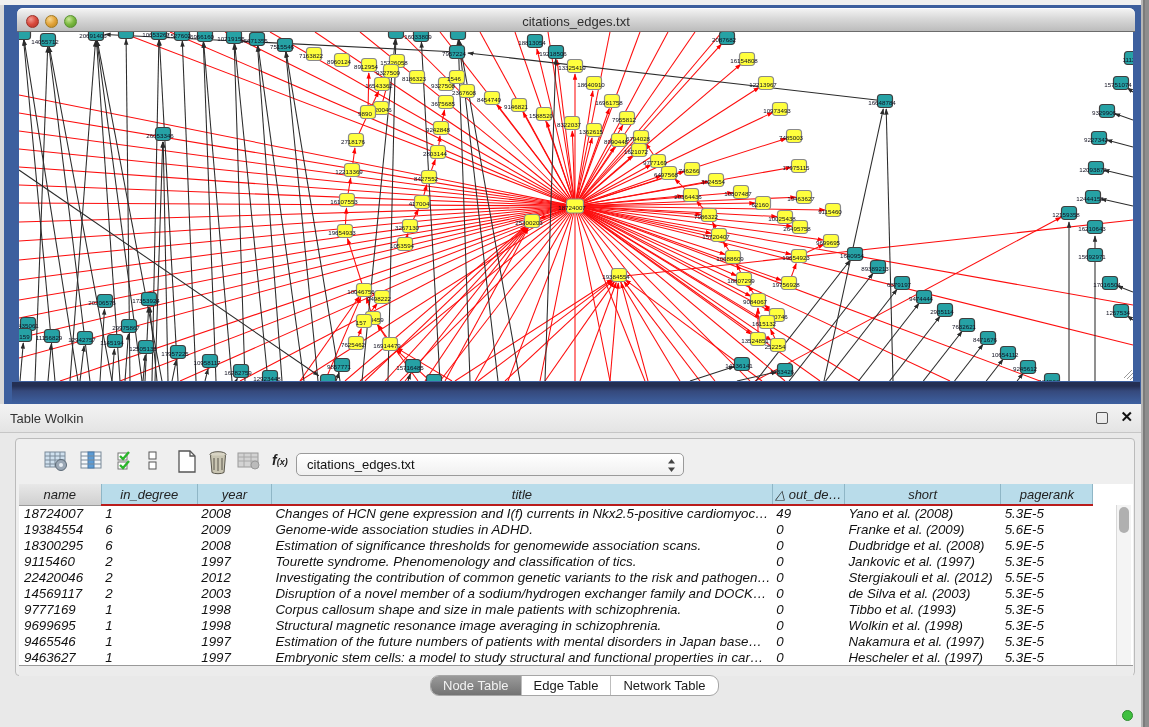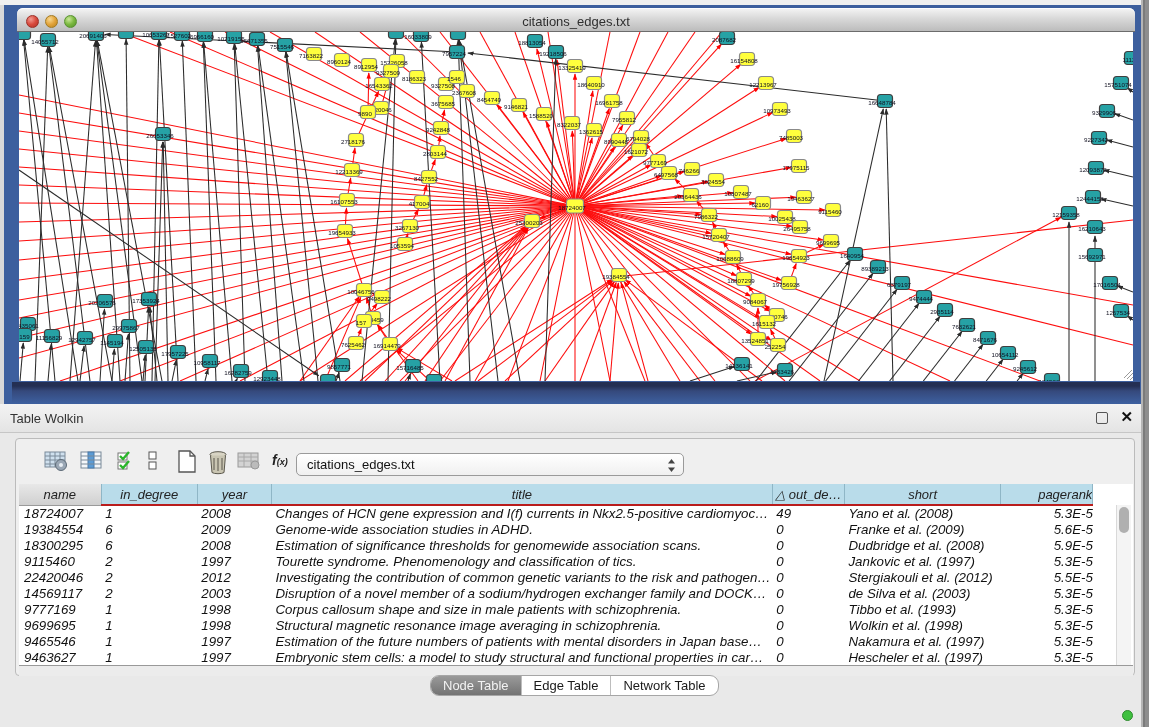--- a/index.html
+++ b/index.html
@@ -51,21 +51,21 @@
 table { border-collapse:collapse; table-layout:fixed; width:1114px; font-size:13px; }
 th { height:21px; background:#b9dcea; border-left:1px solid #8fb6c6; border-bottom:2px solid #b91c1c;
   font-weight:normal; font-size:13px; color:#222; overflow:hidden; white-space:nowrap; }
 th.c0 { background:linear-gradient(180deg,#e8e8e8,#d0d0d0); border-left:none; border-bottom:1px solid #9a9a9a; }
 th.c7 { background:#fff; border-left:1px solid #8fb6c6; border-bottom:none; }
 td { height:16px; color:#111; white-space:nowrap; overflow:hidden; padding:0 0 0 4px; }
 td.c0 { padding-left:5px; }
 td.c5 { }
 tbody tr td { font-size:13.3px; }
 .c0 { width:82px; } .c1 { width:96px; } .c2 { width:74px; } .c3 { width:500px; }
-.c4 { width:72px; } .c5 { width:156px; } .c6 { width:92px;text-align:right; } .c7 { width:40px; }
+.c4 { width:72px; } .c5 { width:156px; } .c6 { width:92px; } .c7 { width:40px; }
 #vscroll { position:absolute; right:3px; top:66px; width:15px; height:160px; background:#f4f4f4;
   border-left:1px solid #d9d9d9; }
 #vthumb { position:absolute; left:2px; top:2px; width:10px; height:26px; background:#b0b0b0; border-radius:5px; }
 #tbot { position:absolute; left:3px; top:226px; width:1114px; height:11px; background:#ececec;
   border-top:1px solid #999; }
 #tabs { position:absolute; left:430px; top:271px; height:21px; display:flex;
   border:1px solid #a6a6a6; border-radius:9px; overflow:hidden; background:#fff;
   font-size:13px; }
 .tab { padding:2px 12px 0; height:21px; color:#1a1a1a; border-left:1px solid #bdbdbd; }
 .tab.first { border-left:none; }

